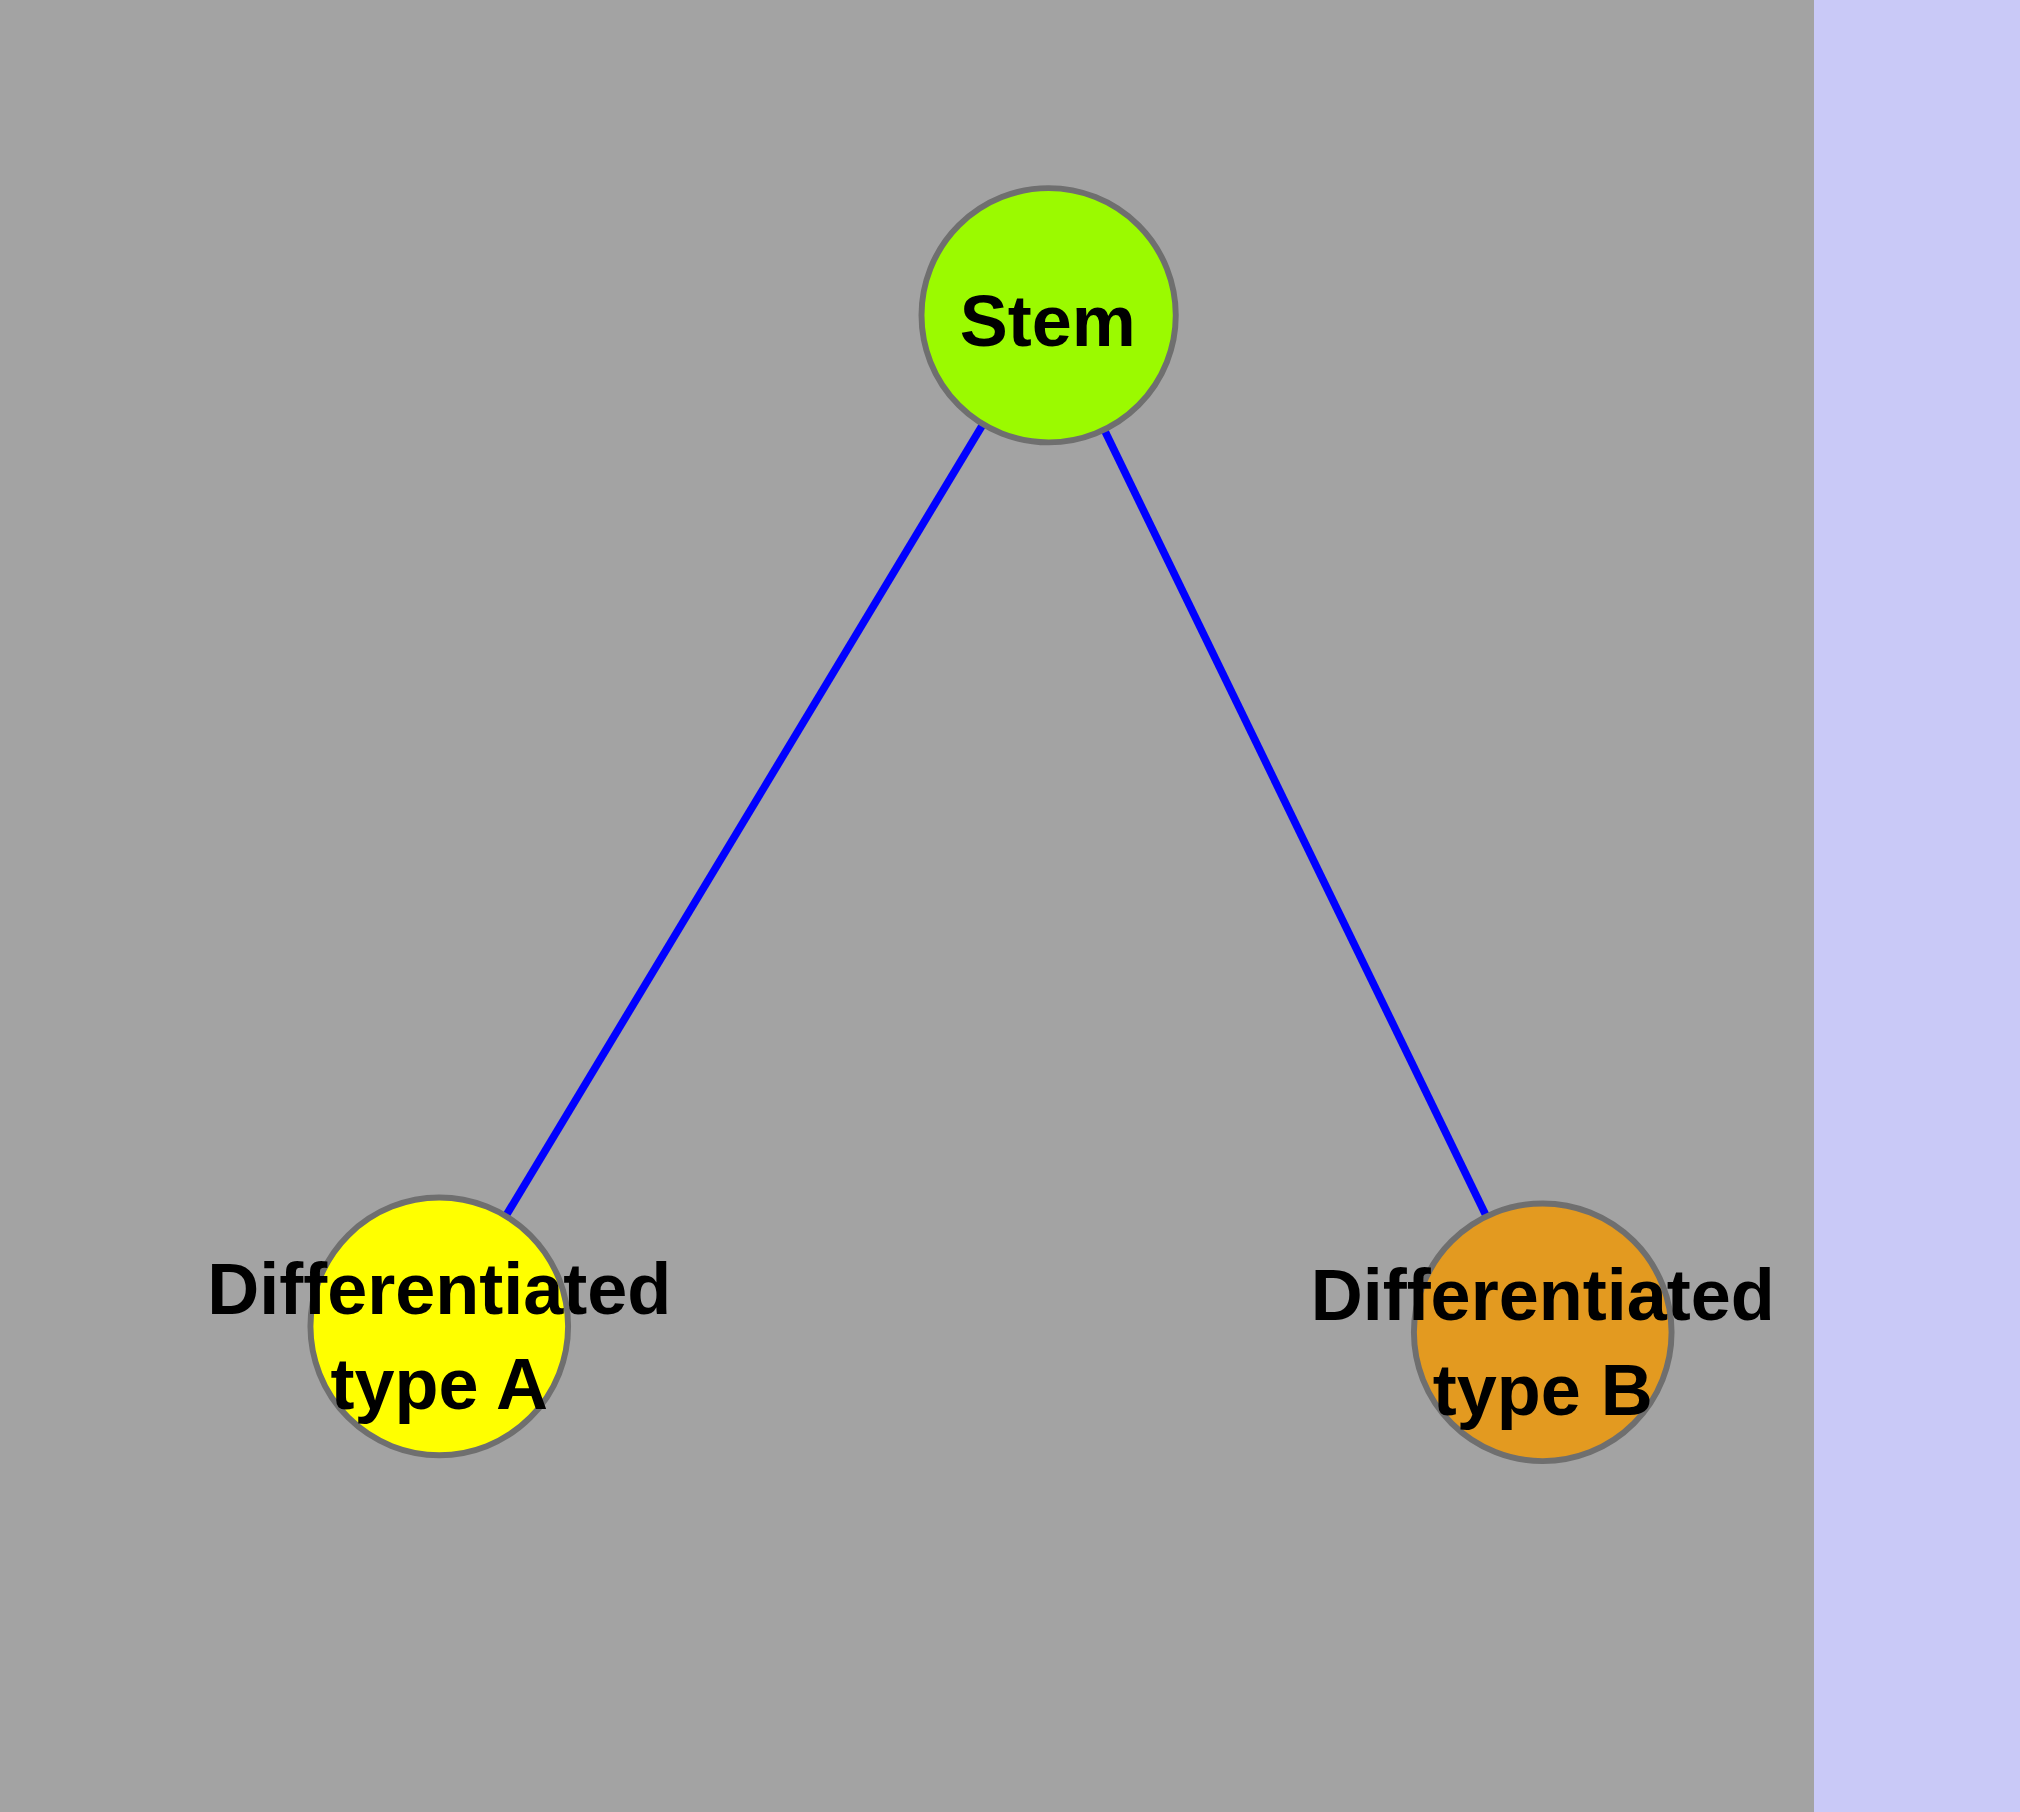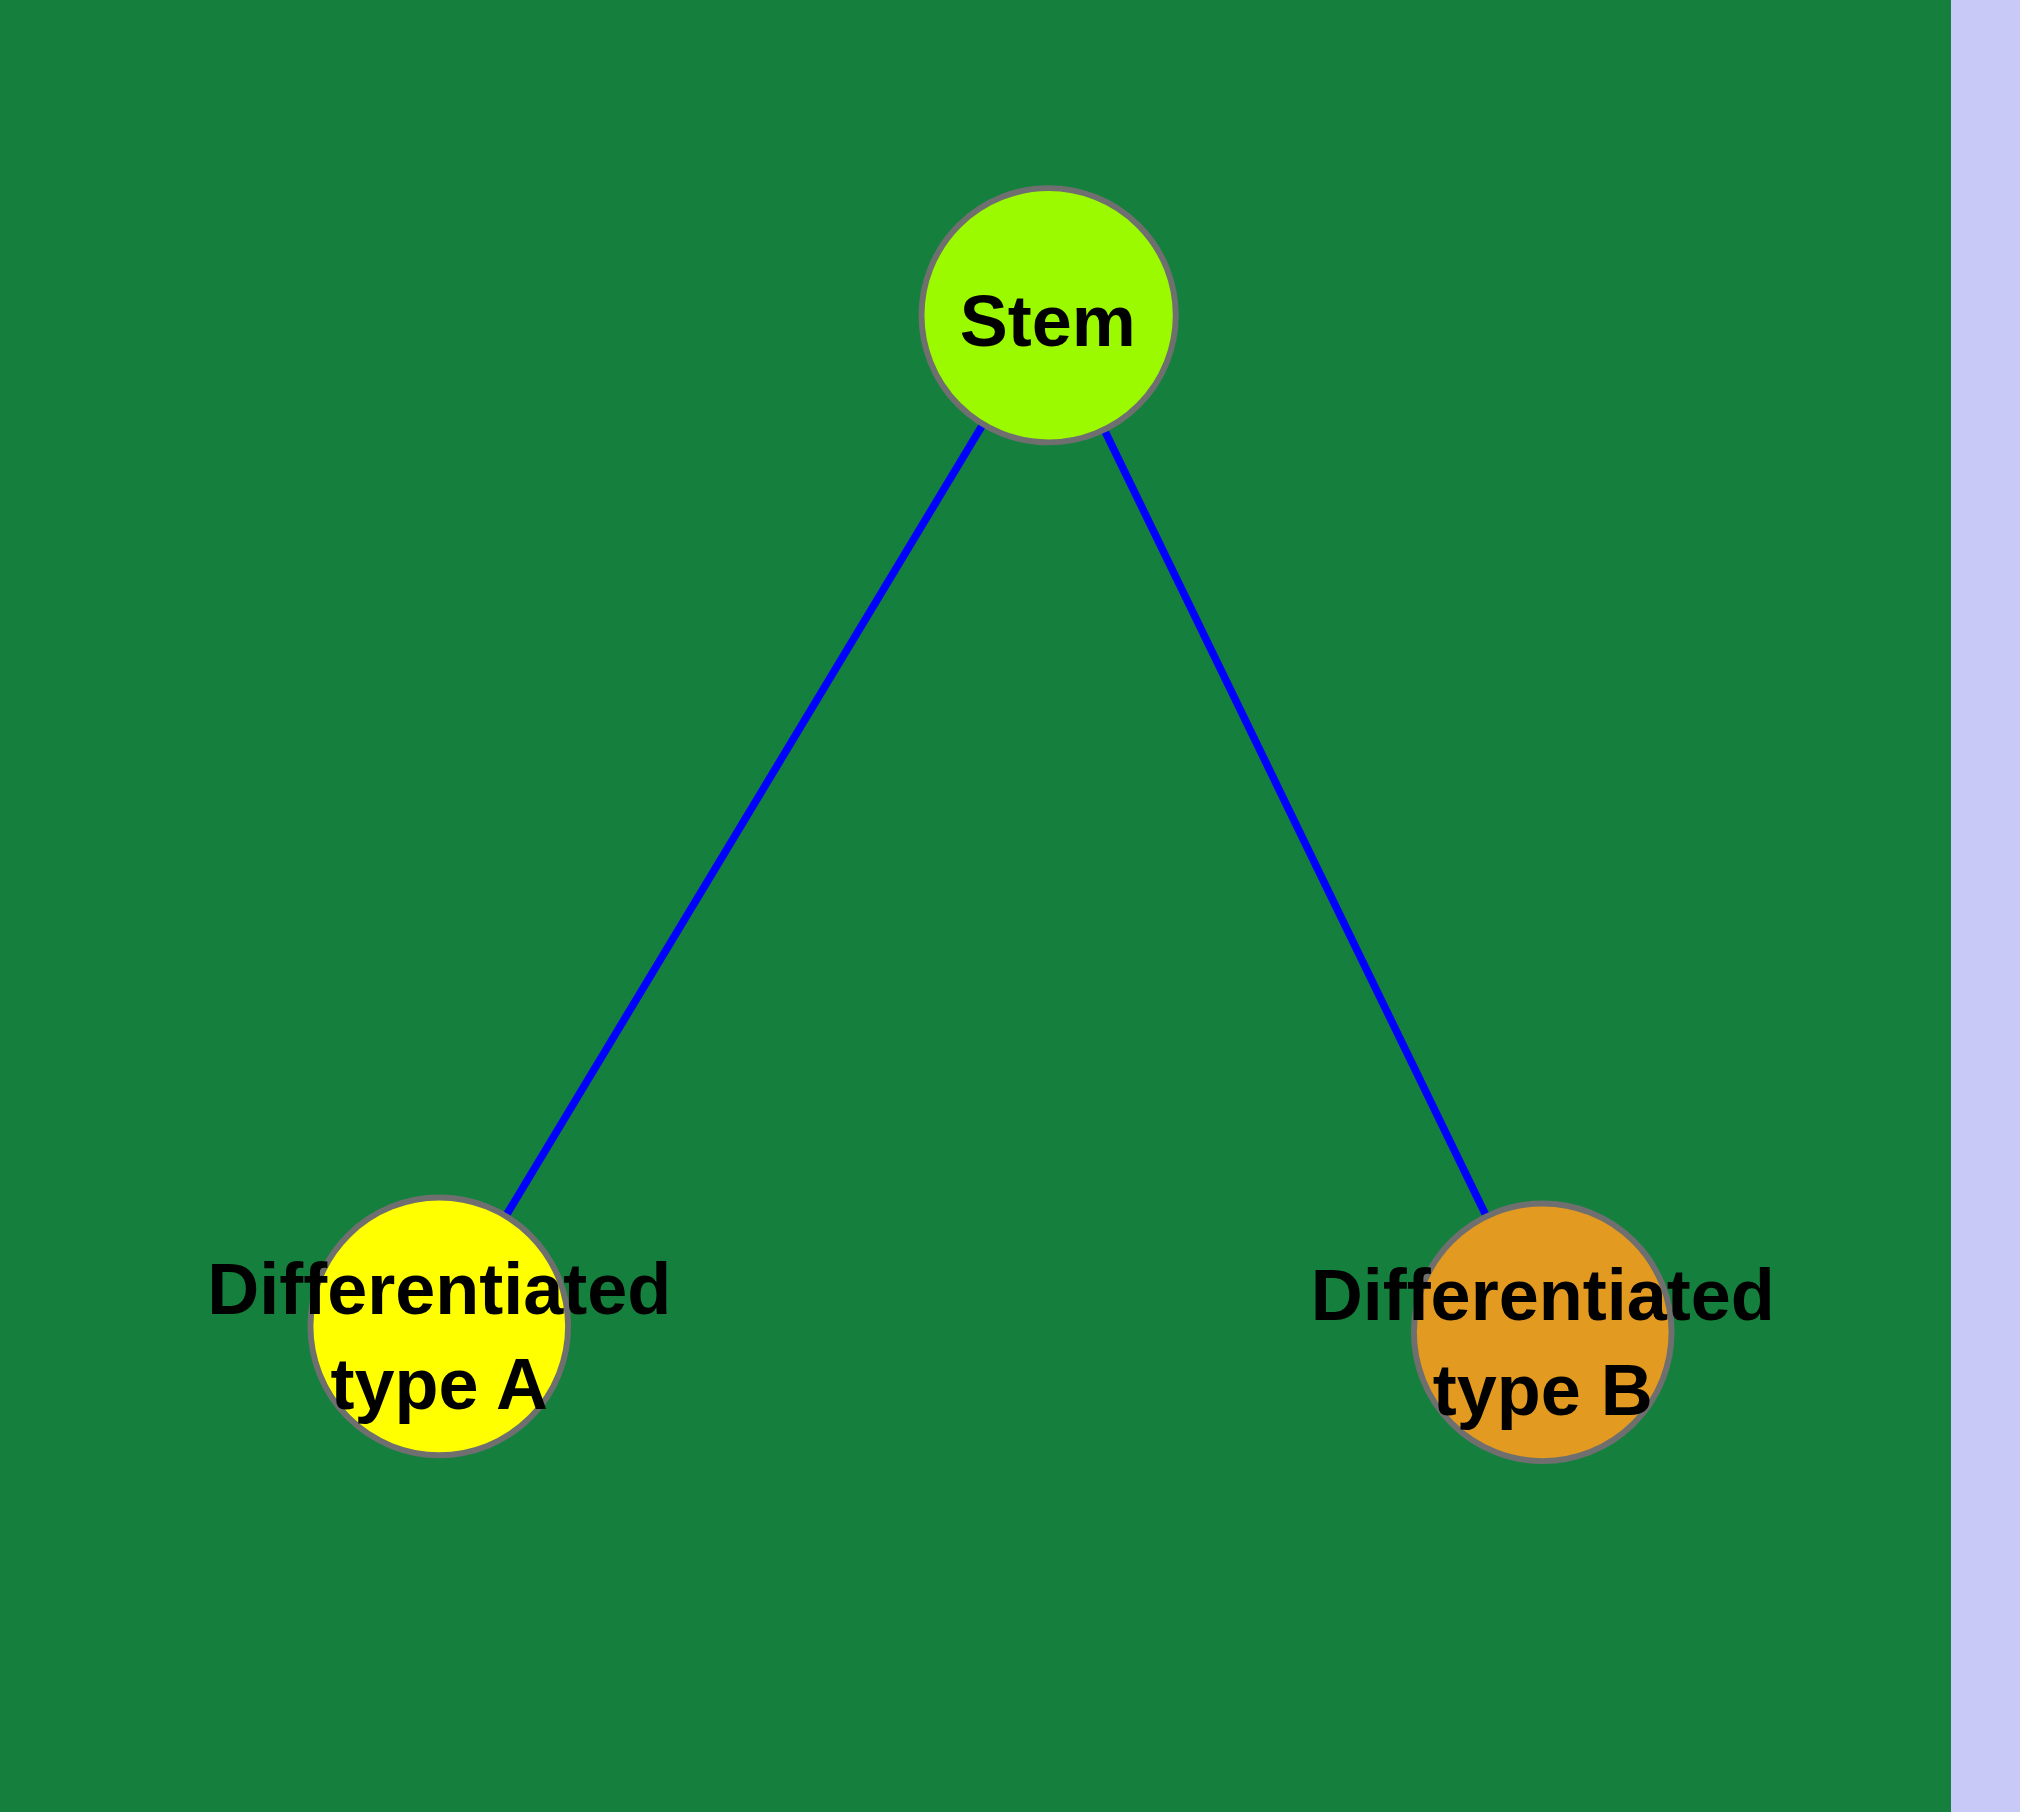--- a/index.html
+++ b/index.html
@@ -2,23 +2,23 @@
 <html style="font-size:13.6px"><head>
 <meta charset="utf-8">
 <style>
   html, body {
     margin: 0;
     padding: 0;
     background: #C9C9F7;
   }
   .stage {
     position: relative;
-    width: 1951px;
+    width: 1814px;
     height: 1812px;
-    background: #15803d;
+    background: #a3a3a3;
     overflow: hidden;
   }
   .stage svg {
     display: block;
     width: 2021px;
     height: 1812px;
   }
   .edge {
     fill: none;
     stroke-width: 9;

